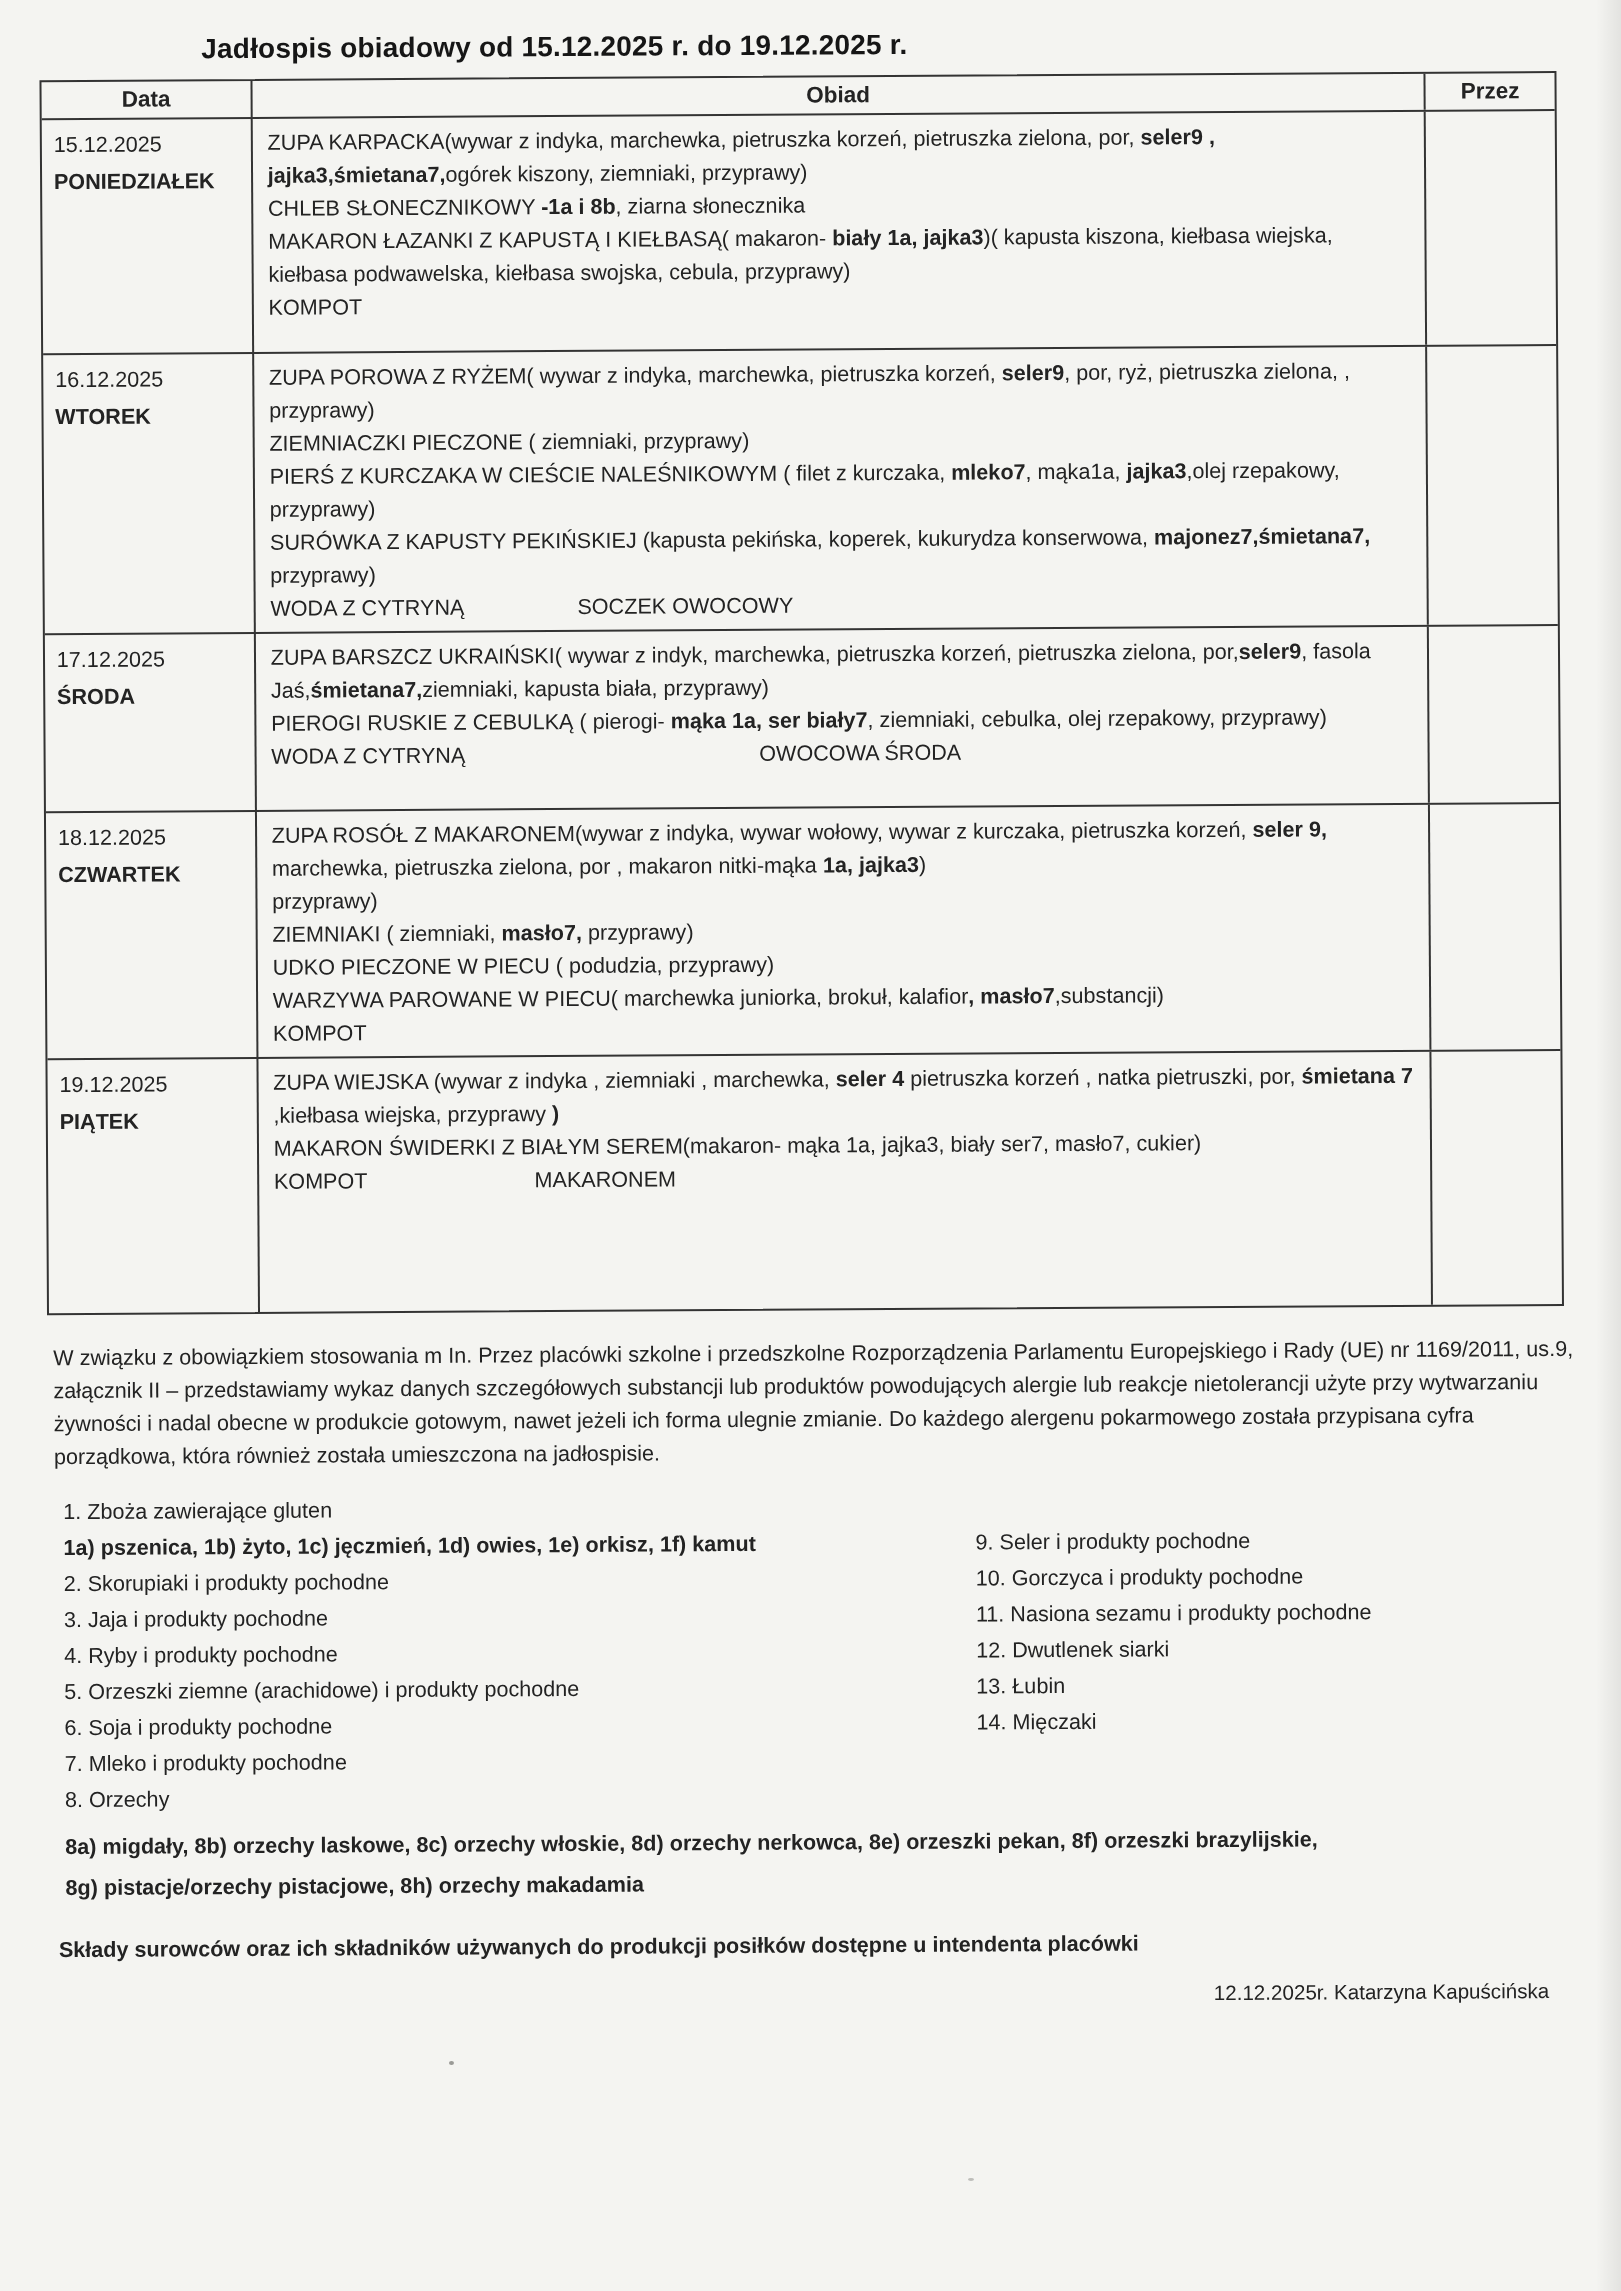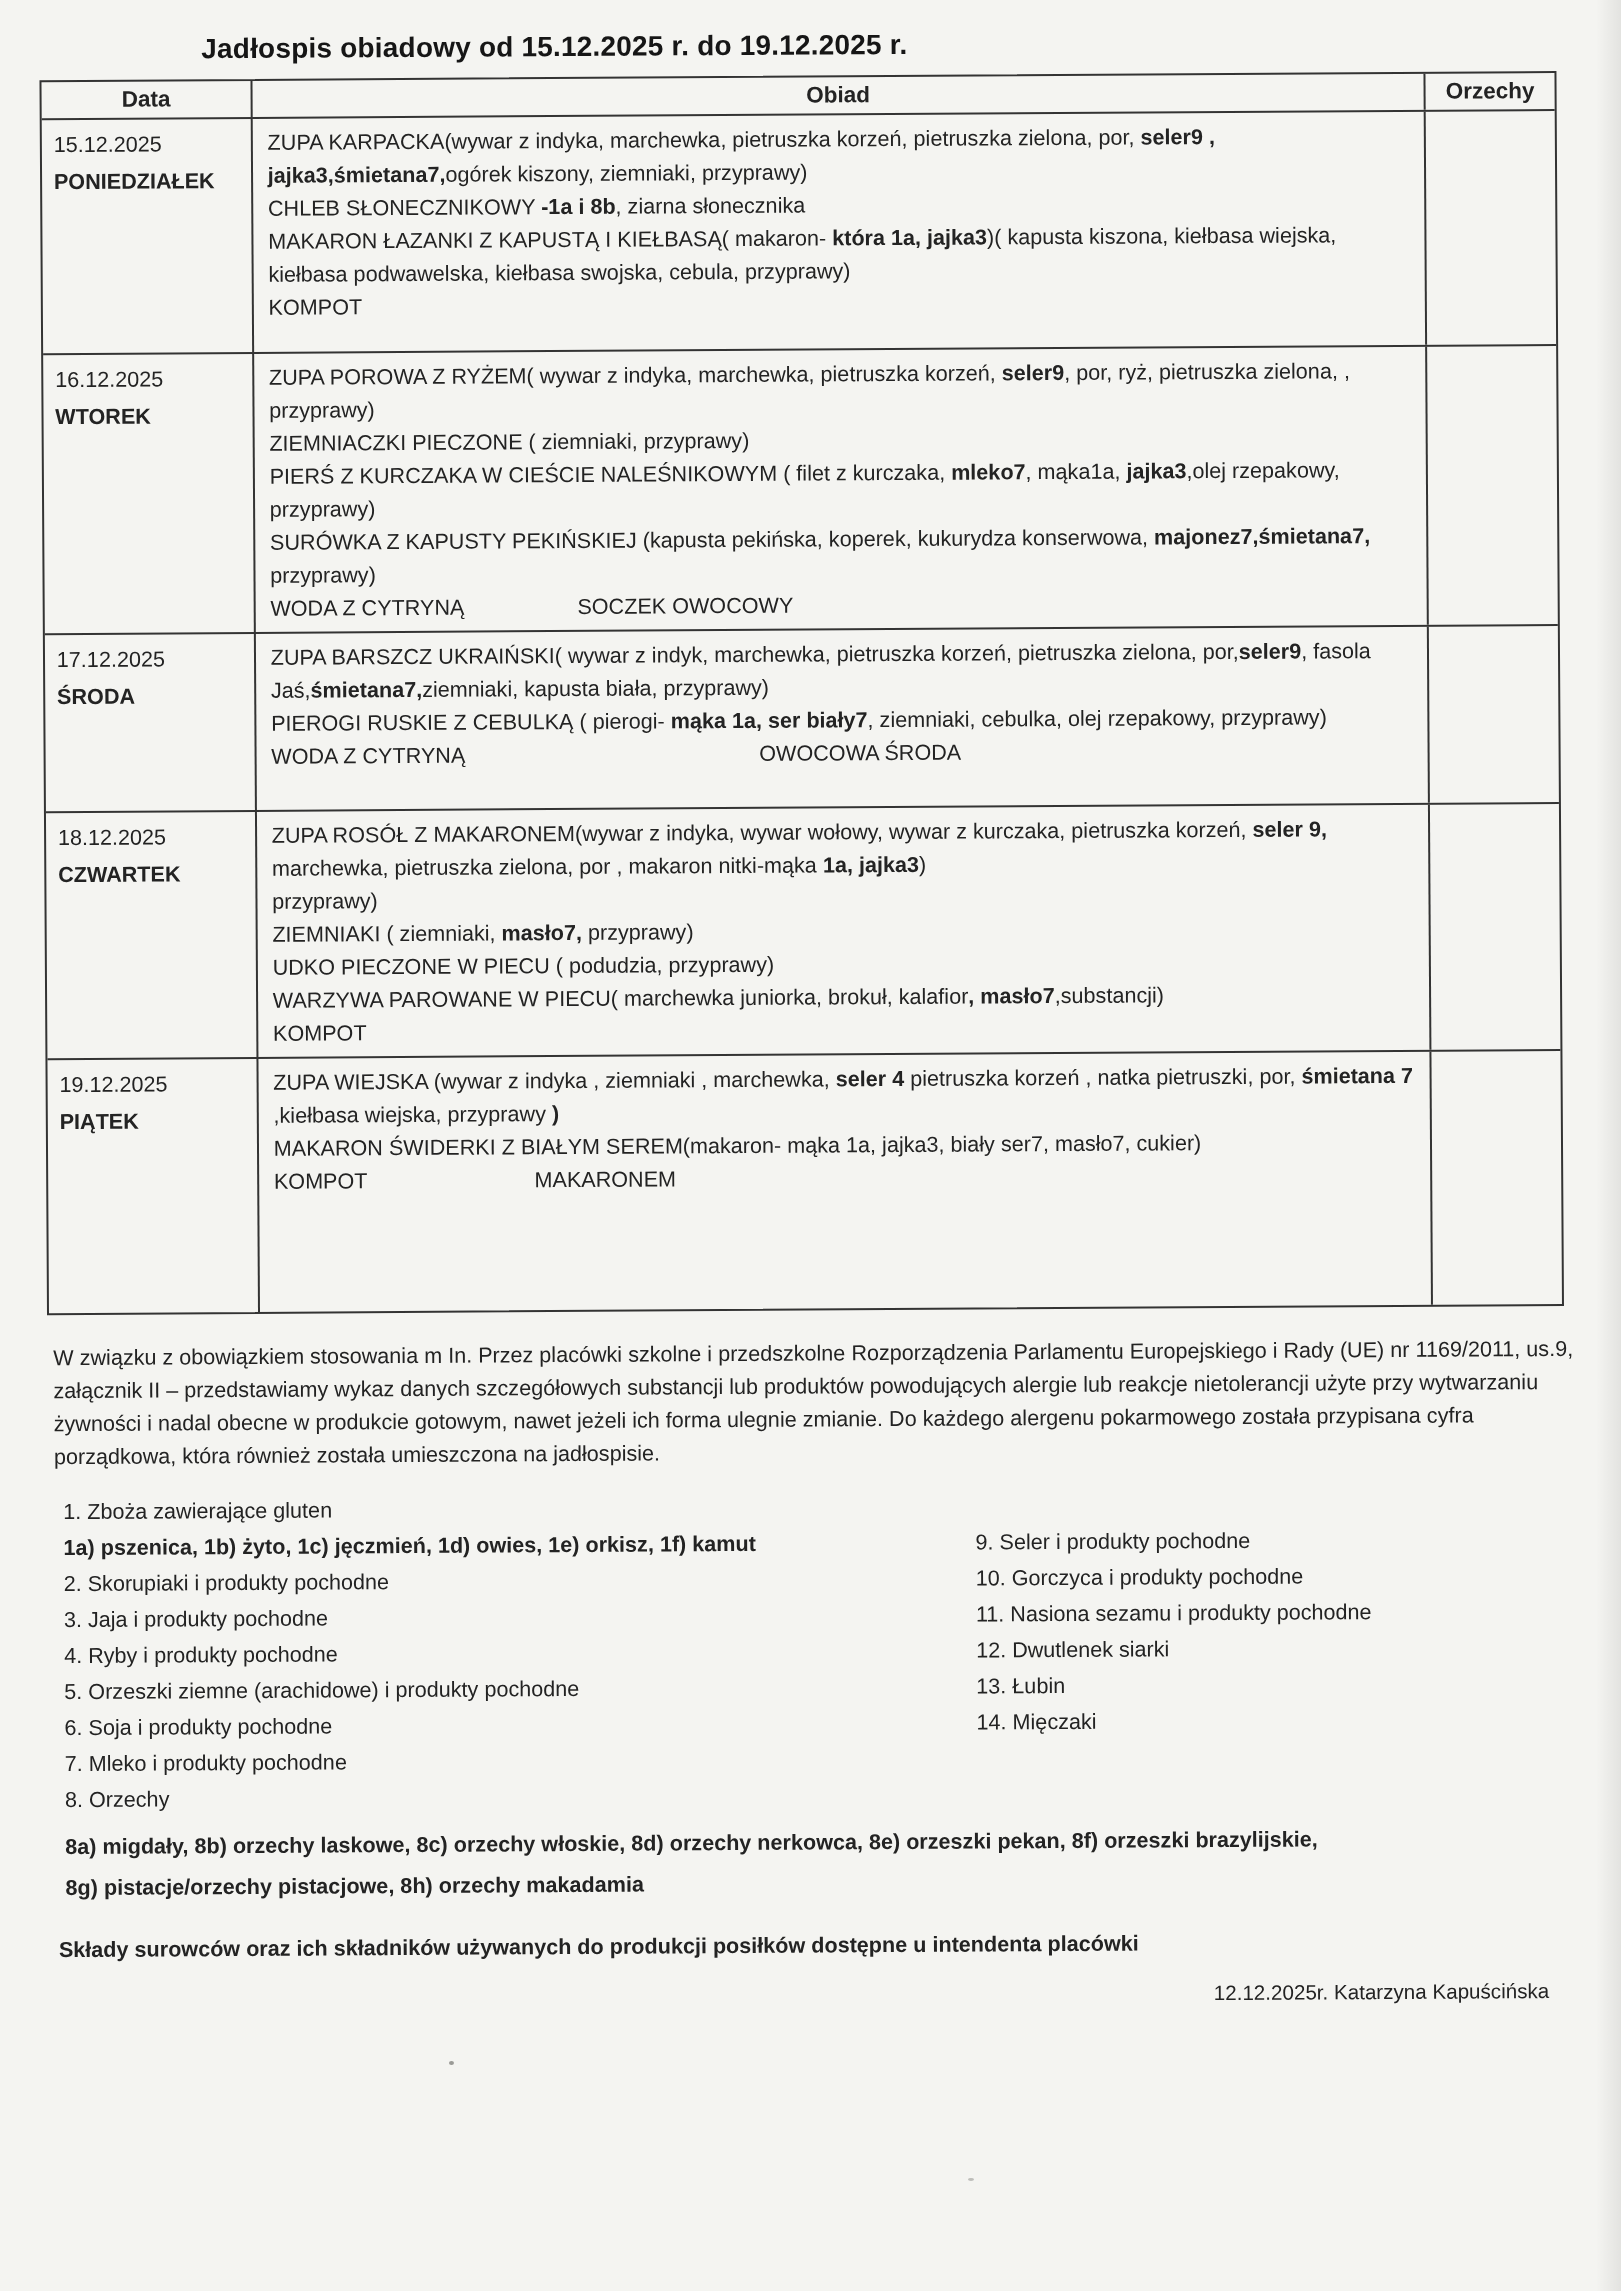--- a/index.html
+++ b/index.html
@@ -51,32 +51,32 @@
 
 <div class="page">
   <div class="sheet">
 
     <div class="title">Jadłospis obiadowy od 15.12.2025 r. do 19.12.2025 r.</div>
 
     <div class="menu-table">
       <div class="thead">
         <div class="hcell c1">Data</div>
         <div class="hcell c2">Obiad</div>
-        <div class="hcell c3">Orzechy</div>
+        <div class="hcell c3">Przez</div>
       </div>
       <div id="menu-rows">
           <div class="trow" style="min-height: 233px;">
             <div class="cell date-cell">
               <div class="date-text">15.12.2025</div>
               <div class="weekday">PONIEDZIAŁEK</div>
             </div>
             <div class="cell meal-cell">
               <div class="dish"><span class="">ZUPA KARPACKA(wywar z indyka, marchewka, pietruszka korzeń, pietruszka zielona, por, </span><span class="b">seler9 , jajka3,śmietana7,</span><span class="">ogórek kiszony, ziemniaki, przyprawy)</span></div>
               <div class="dish"><span class="">CHLEB SŁONECZNIKOWY </span><span class="b">-1a i 8b</span><span class="">, ziarna słonecznika</span></div>
-              <div class="dish"><span class="">MAKARON ŁAZANKI Z KAPUSTĄ I KIEŁBASĄ( makaron- </span><span class="b">która 1a, jajka3</span><span class="">)( kapusta kiszona, kiełbasa wiejska, kiełbasa podwawelska, kiełbasa swojska, cebula, przyprawy)</span></div>
+              <div class="dish"><span class="">MAKARON ŁAZANKI Z KAPUSTĄ I KIEŁBASĄ( makaron- </span><span class="b">biały 1a, jajka3</span><span class="">)( kapusta kiszona, kiełbasa wiejska, kiełbasa podwawelska, kiełbasa swojska, cebula, przyprawy)</span></div>
               <div class="dish"><span class="">KOMPOT</span></div>
             </div>
             <div class="cell changes-cell"></div>
           </div>
           <div class="trow" style="min-height: 261px;">
             <div class="cell date-cell">
               <div class="date-text">16.12.2025</div>
               <div class="weekday">WTOREK</div>
             </div>
             <div class="cell meal-cell">

